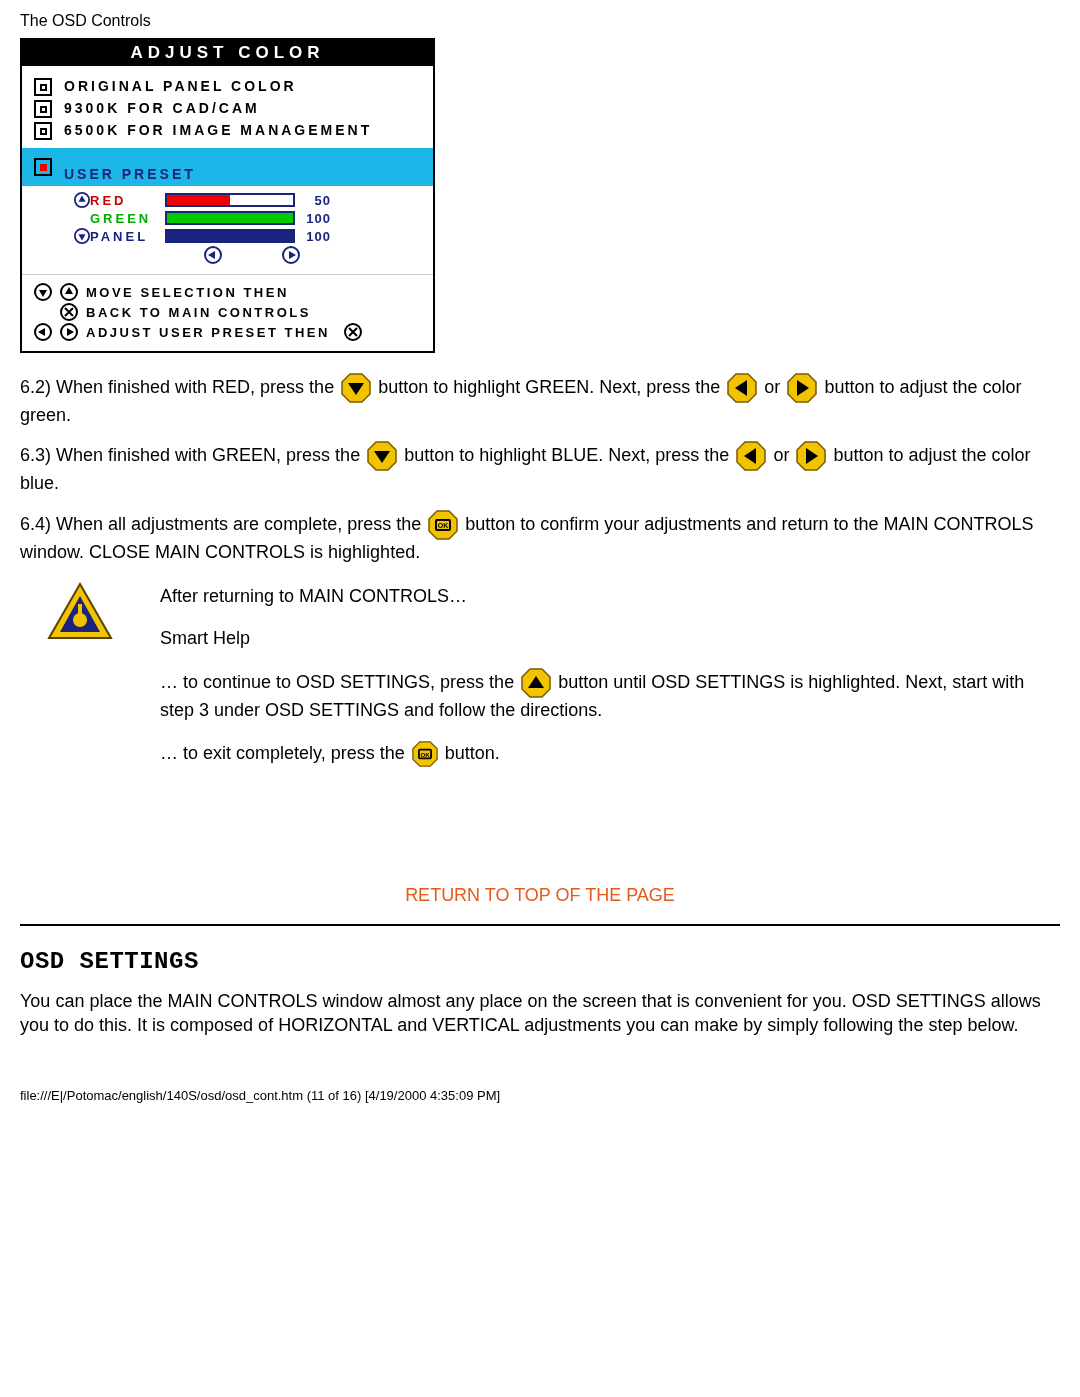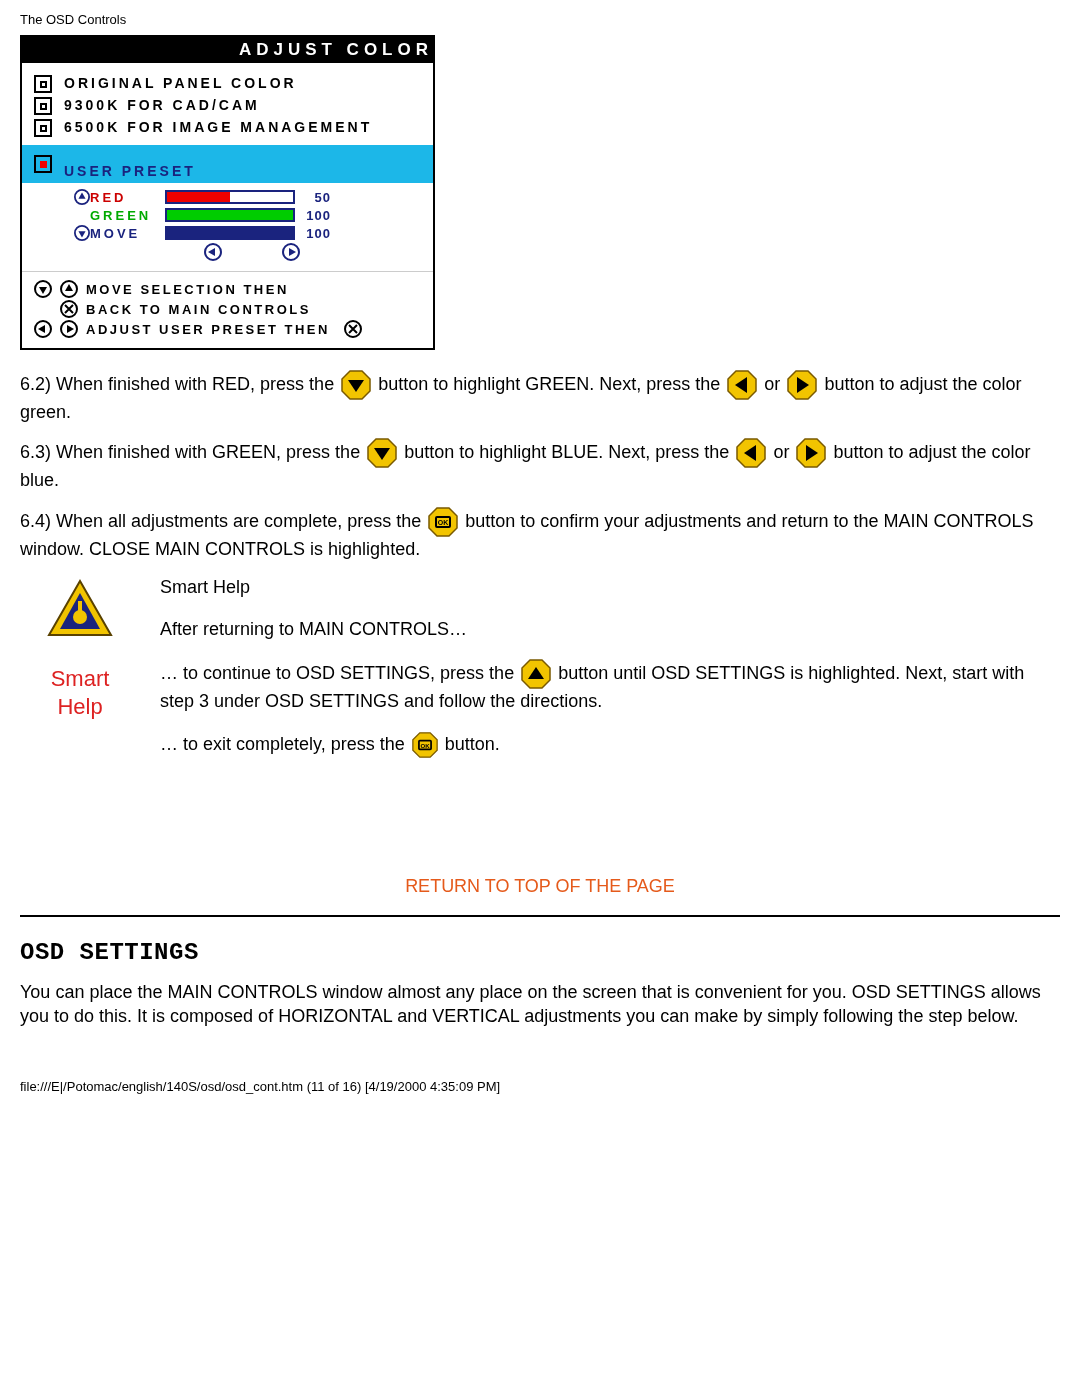--- a/index.html
+++ b/index.html
@@ -9,34 +9,34 @@
     font-family: Arial, Helvetica, sans-serif;
     font-size: 18px;
     color: #000;
     background: #fff;
     width: 1080px;
   }
   .page {
     padding: 12px 20px 30px 20px;
   }
   .header-small {
-    font-size: 13px;
+    font-size: 16px;
     margin-bottom: 8px;
   }
   
   .osd-panel {
     width: 415px;
     border: 2px solid #000;
     background: #fff;
     margin-bottom: 20px;
   }
   .osd-title {
     background: #000;
     color: #fff;
-    text-align: right;
+    text-align: center;
     font-family: "Arial Black", Arial, sans-serif;
     font-weight: 900;
     letter-spacing: 5px;
     font-size: 17px;
     padding: 3px 0;
   }
   .osd-body { padding: 10px 12px 6px 12px; }
   .osd-option {
     display: flex;
     align-items: flex-start;
@@ -297,21 +297,21 @@
         <span class="preset-label lbl-green">GREEN</span>
         <div class="slider">
             <div class="fill fill-green"></div>
           </div>
         <span class="slider-val">100</span>
       </div>
       <div class="preset-row">
         <svg class="ico circ-icon" viewBox="0 0 18 18">
             <use href="#b-down"></use>
           </svg>
-        <span class="preset-label lbl-blue">MOVE</span>
+        <span class="preset-label lbl-blue">PANEL</span>
         <div class="slider">
             <div class="fill fill-blue"></div>
           </div>
         <span class="slider-val">100</span>
       </div>
       <div class="nav-arrows">
         <svg class="ico" viewBox="0 0 18 18">
             <use href="#b-left"></use>
           </svg>
         <svg class="ico" viewBox="0 0 18 18">
@@ -394,28 +394,24 @@
   <div class="smart-help">
     <div class="sh-left">
       <div class="sh-icon">
         <svg viewBox="0 0 70 70">
           <polygon points="35,6 66,60 4,60" fill="#f2c400" stroke="#5a4200" stroke-width="2"></polygon>
           <polygon points="35,18 55,54 15,54" fill="#1a237e"></polygon>
           <circle cx="35" cy="42" r="7" fill="#f2c400"></circle>
           <rect x="33" y="26" width="4" height="12" fill="#f2c400"></rect>
         </svg>
       </div>
-      <div class="sh-label">
-        <span>Smart</span><br>
-        <span>Help</span>
-      </div>
     </div>
     <div class="sh-right">
+      <p>After returning to MAIN CONTROLS…</p>
       <p style="margin-top:0;">Smart Help</p>
-      <p>After returning to MAIN CONTROLS…</p>
       <p>
         <span>… to continue to OSD SETTINGS, press the </span>
         <span class="hexbtn"><svg viewBox="0 0 30 30">
               <use href="#hex-up"></use>
             </svg></span>
         <span> button until OSD SETTINGS is highlighted. Next, start with step 3 under OSD SETTINGS and follow the directions.</span>
       </p>
       <p>
         <span>… to exit completely, press the </span>
         <span class="hexbtn small"><svg viewBox="0 0 30 30">

